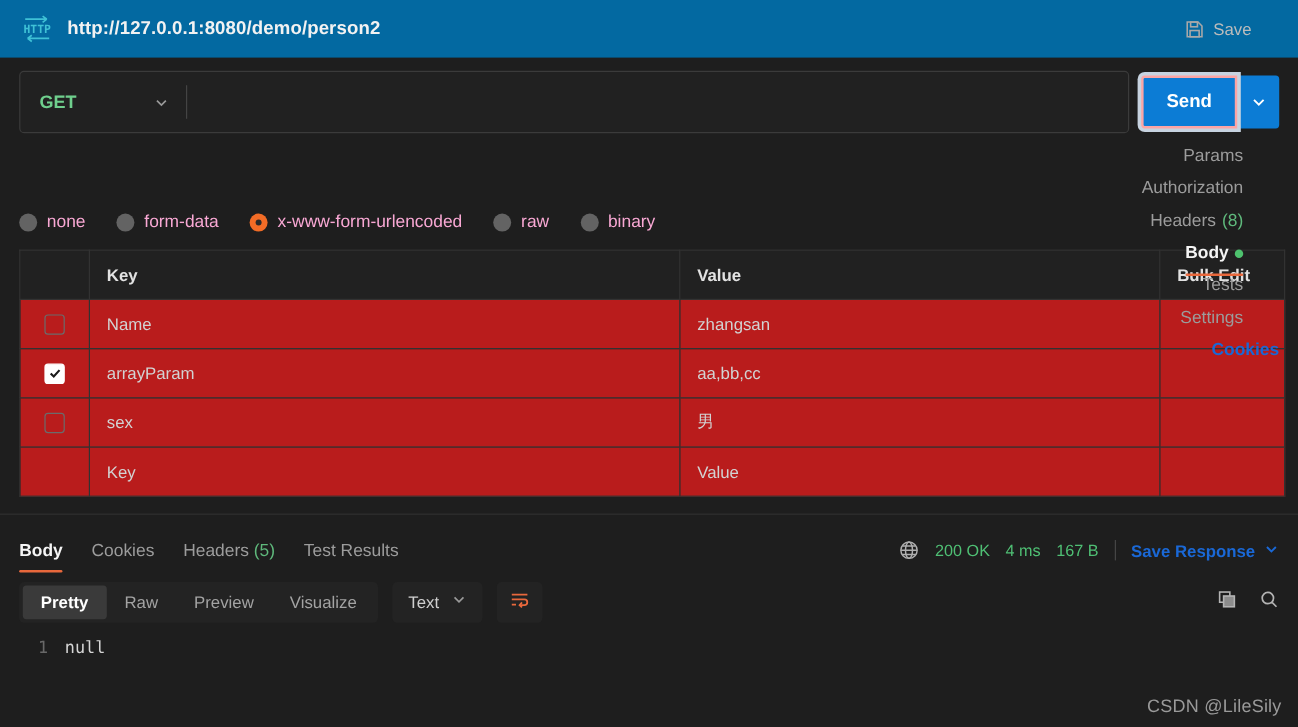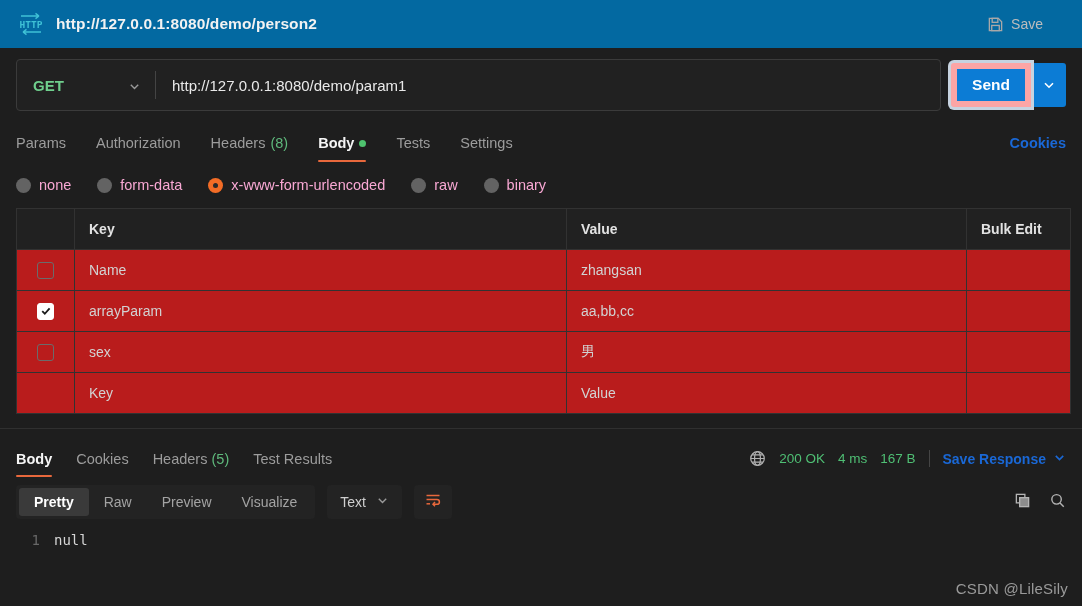--- a/index.html
+++ b/index.html
@@ -48,35 +48,35 @@
   .url-input {
     flex: 1 1 auto; height: 100%; display: flex; align-items: center;
     padding: 0 16px; font-size: 15px; color: #e9e9e9; overflow: hidden;
     white-space: nowrap;
   }
   .send-wrap {
     display: flex; align-items: center; margin-left: 10px; position: relative;
   }
   .send-btn {
     width: 80px; height: 44px; background: #0c7cd5; color: #fff;
-    font-size: 15.5px; font-weight: bold; border: 6px solid #fca5a5;
+    font-size: 15.5px; font-weight: bold; border: 2px solid #fca5a5;
     border-radius: 3px 0 0 3px; display: flex; align-items: center;
     justify-content: center; cursor: pointer;
     box-shadow: 0 0 0 3px #c7d3e0; position: relative; z-index: 2;
   }
   .send-caret {
     width: 34px; height: 44px; background: #0c7cd5;
     border-radius: 0 3px 3px 0; display: flex; align-items: center;
     justify-content: center; cursor: pointer; margin-left: 1px;
   }
 
   
   .reqtabs {
     display: flex; align-items: flex-end; height: 40px; padding: 0 16px;
-    margin-top: 10px; position: relative;
+    margin-top: 10px; position: relative; flex-direction: column;
   }
   .tab {
     position: relative; font-size: 14.5px; color: #9c9c9c; cursor: pointer;
     padding: 0 0 11px 0; margin-right: 30px; display: flex; align-items: center;
     gap: 5px; white-space: nowrap;
   }
   .tab.active { color: #f5f5f5; font-weight: bold; }
   .tab.active::after {
     content: ""; position: absolute; left: 0; right: 0; bottom: 0;
     height: 2px; background: #e8683c; border-radius: 1px;
@@ -235,21 +235,20 @@
     <div class="url-box">
       <div class="method">
         <span class="method-label">GET</span>
         <span class="chev">
           <svg viewBox="0 0 14 14" width="13" height="13" fill="none" stroke="#9a9a9a" stroke-width="1.5">
             <path d="M3 5.2 L7 9.2 L11 5.2"></path>
           </svg>
         </span>
       </div>
       <div class="method-divider"></div>
-      <div class="url-input">http://127.0.0.1:8080/demo/param1</div>
     </div>
     <div class="send-wrap">
       <div class="send-btn">Send</div>
       <div class="send-caret">
         <svg viewBox="0 0 14 14" width="14" height="14" fill="none" stroke="#ffffff" stroke-width="1.6">
           <path d="M3 5.2 L7 9.2 L11 5.2"></path>
         </svg>
       </div>
     </div>
   </div>

